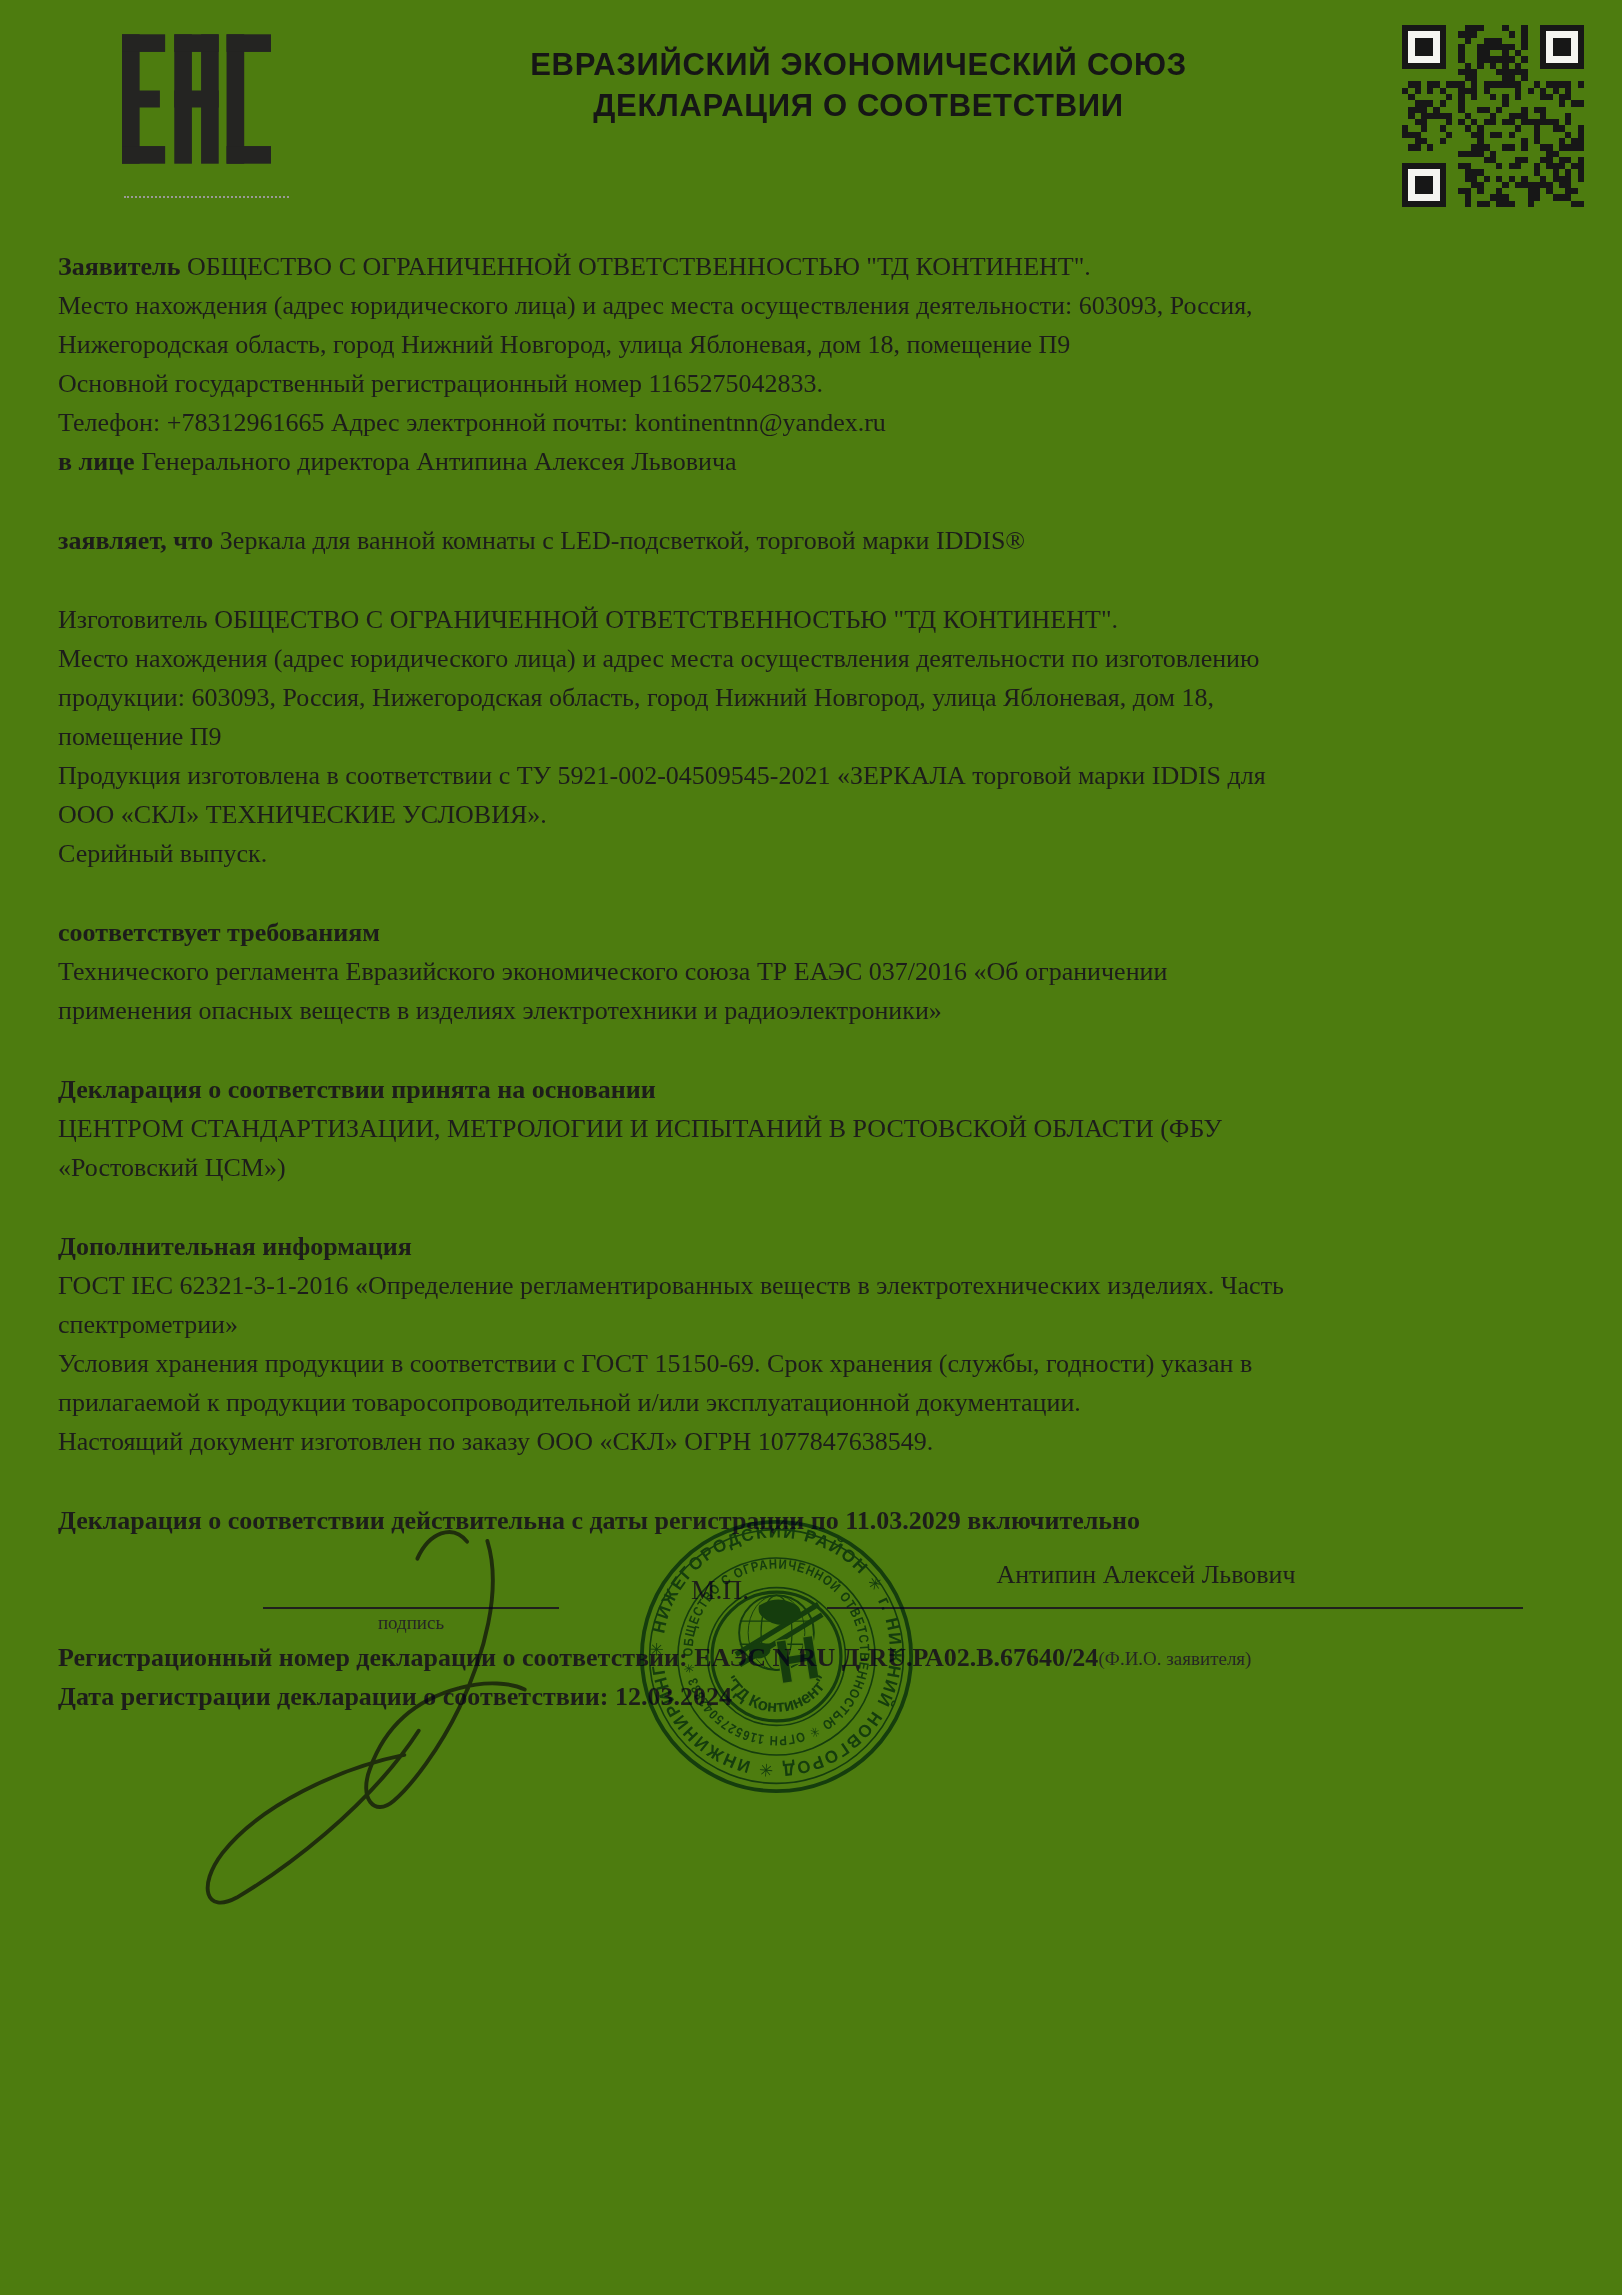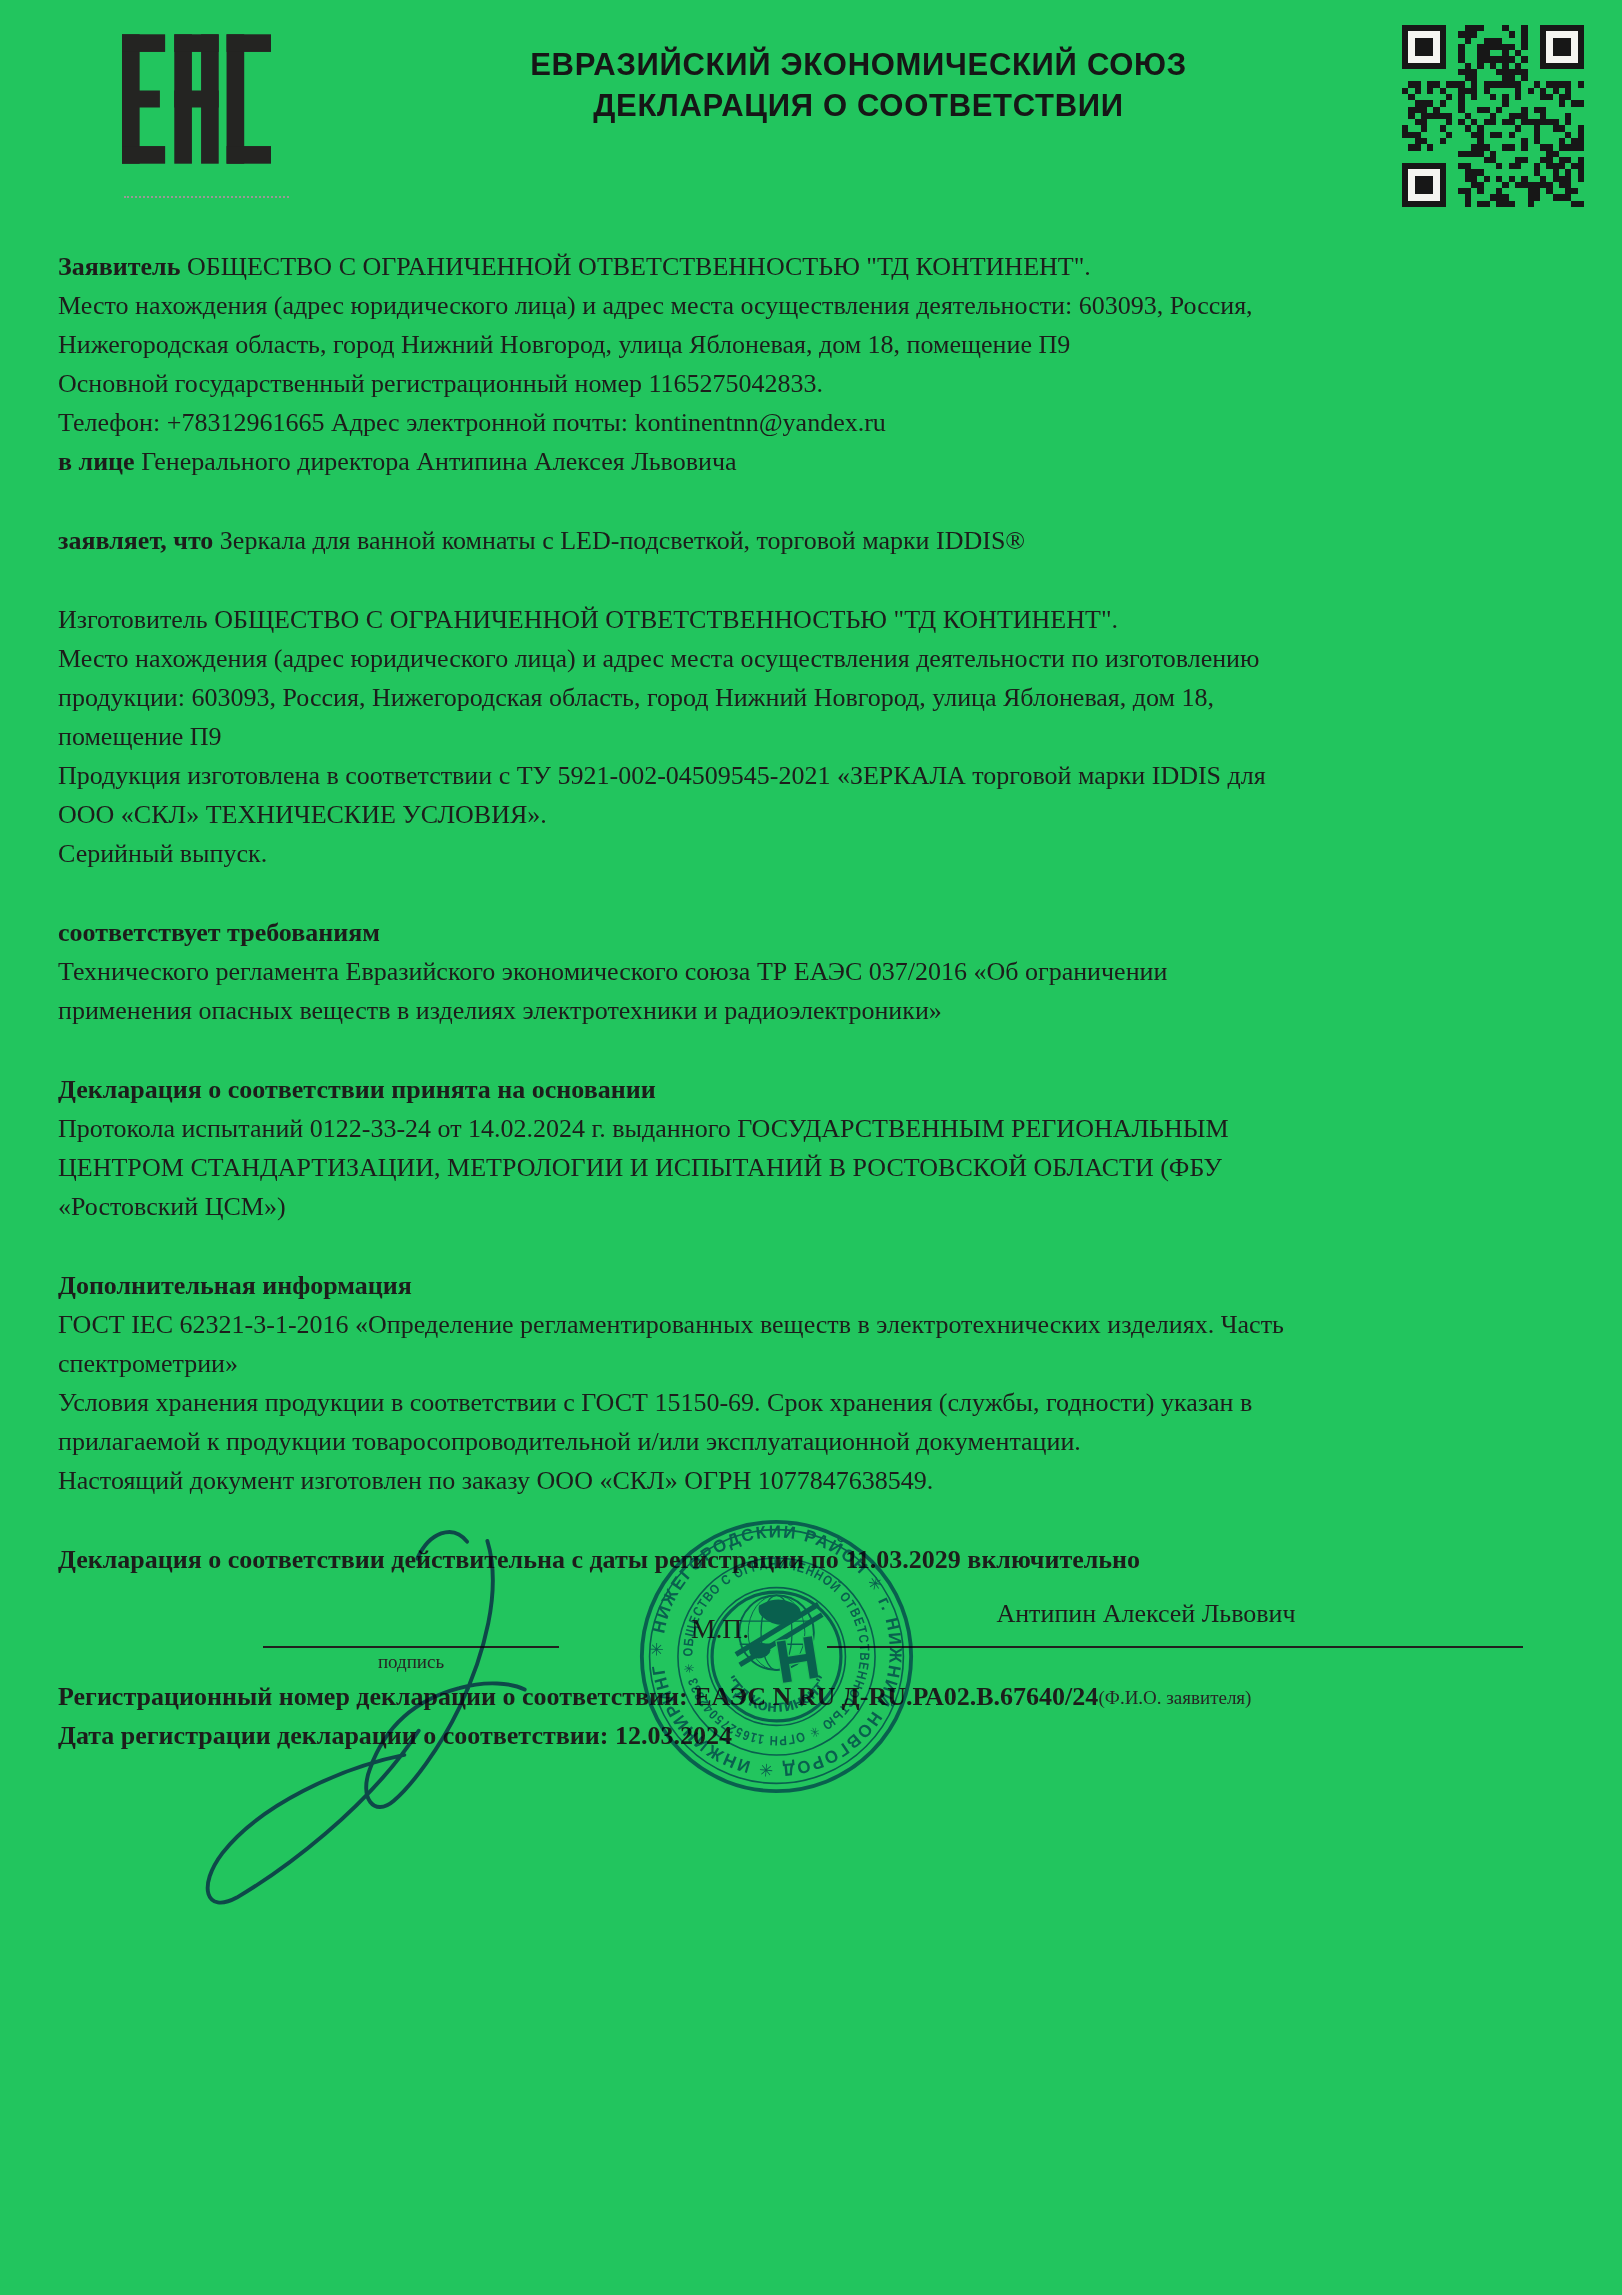--- a/index.html
+++ b/index.html
@@ -1,19 +1,19 @@
 <!DOCTYPE html>
 <html lang="ru" style="font-size:10.5px"><head>
 <meta charset="utf-8">
 <style>
   html,body{margin:0;padding:0;background:#888;}
   .page{
     position:relative;
     width:1623px;height:2295px;
-    background:#22c55e;
+    background:#4d7c0f;
     font-family:"Liberation Serif","DejaVu Serif",serif;
     color:#1d1d1b;
     overflow:hidden;
   }
   
   .eac-logo{position:absolute;left:122px;top:34px;}
   .eac-dotline{position:absolute;left:124px;top:196px;width:165px;border-top:2.6px dotted #9a9a96;}
   .doc-title{
     position:absolute;left:50%;top:44px;transform:translateX(calc(-50% + 47px));
     text-align:center;font-family:"Liberation Sans","DejaVu Sans",sans-serif;
@@ -385,21 +385,20 @@
     </div>
 
     <div class="para">
       <div class="line b">соответствует требованиям</div>
       <div class="line">Технического регламента Евразийского экономического союза ТР ЕАЭС 037/2016 «Об ограничении</div>
       <div class="line">применения опасных веществ в изделиях электротехники и радиоэлектроники»</div>
     </div>
 
     <div class="para">
       <div class="line b">Декларация о соответствии принята на основании</div>
-      <div class="line">Протокола испытаний 0122-33-24 от 14.02.2024 г. выданного ГОСУДАРСТВЕННЫМ РЕГИОНАЛЬНЫМ</div>
       <div class="line">ЦЕНТРОМ СТАНДАРТИЗАЦИИ, МЕТРОЛОГИИ И ИСПЫТАНИЙ В РОСТОВСКОЙ ОБЛАСТИ (ФБУ</div>
       <div class="line">«Ростовский ЦСМ»)</div>
     </div>
 
     <div class="para">
       <div class="line b">Дополнительная информация</div>
       <div class="line">ГОСТ IEC 62321-3-1-2016 «Определение регламентированных веществ в электротехнических изделиях. Часть</div>
       <div class="line">спектрометрии»</div>
       <div class="line">Условия хранения продукции в соответствии с ГОСТ 15150-69. Срок хранения (службы, годности) указан в</div>
       <div class="line">прилагаемой к продукции товаросопроводительной и/или эксплуатационной документации.</div>

